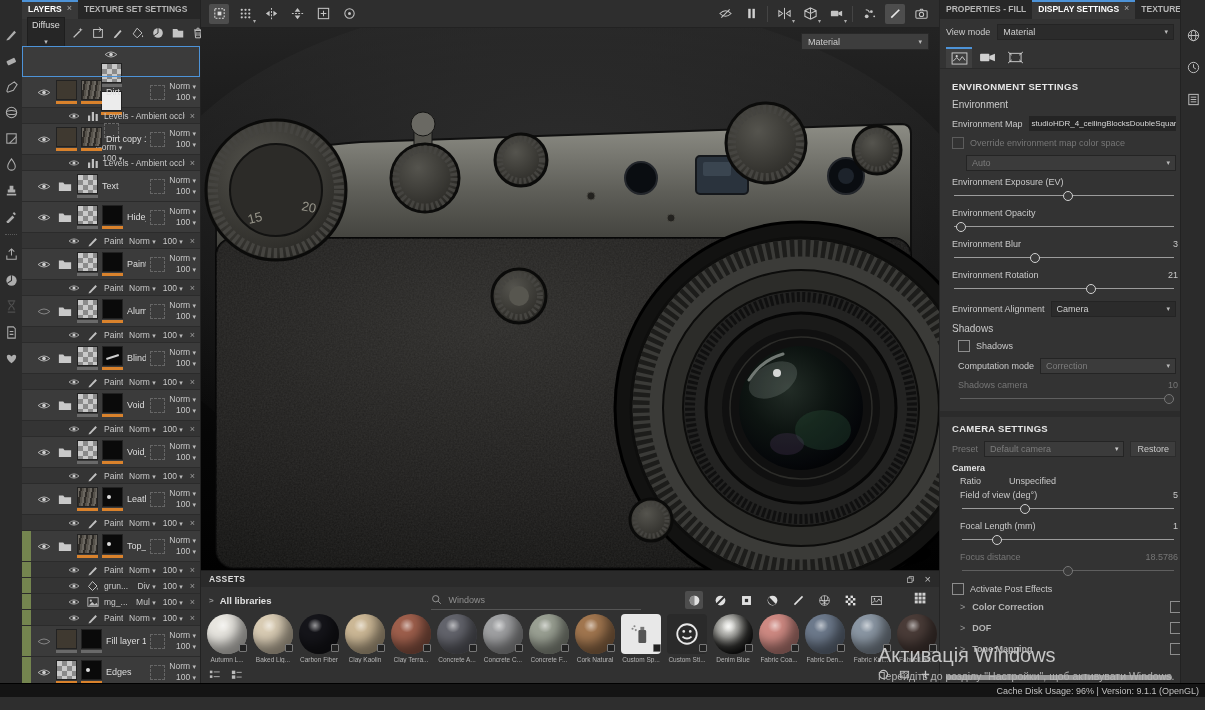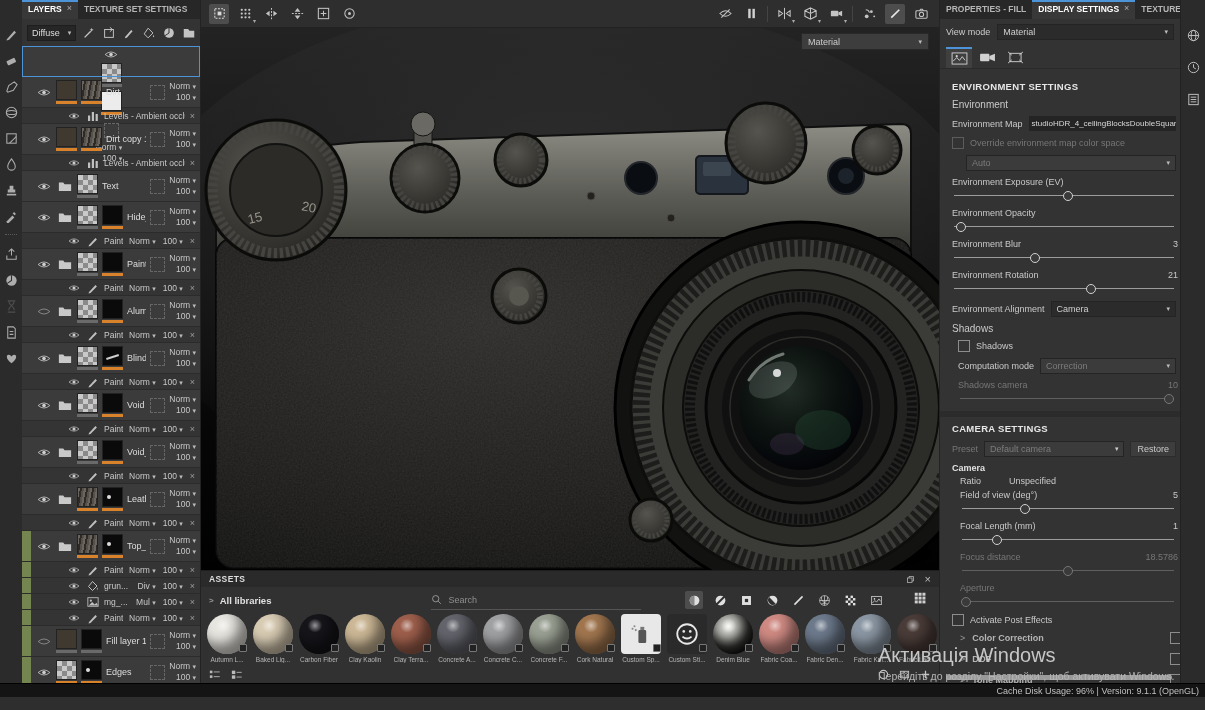--- a/index.html
+++ b/index.html
@@ -14,21 +14,21 @@
   .tool{width:16px;height:16px;display:flex;align-items:center;justify-content:center;opacity:.85;}
   .tool svg{width:15px;height:15px;}
   .tool-sep{width:12px;border-top:1px dotted #5a5a5a;height:1px;}
   
   .layers-panel{width:178px;background:#333;border-right:1px solid #222;display:flex;flex-direction:column;flex:none;}
   .panel-tabs{display:flex;height:19px;background:#272727;flex:none;}
   .ptab{font-size:8.5px;font-weight:bold;color:#b5b5b5;padding:4px 6px 0 6px;display:flex;gap:5px;align-items:flex-start;white-space:nowrap;box-sizing:border-box;}
   .ptab.active{background:#383838;border-top:2px solid #4d93d8;color:#fff;padding-top:2px;}
   .ptab .x{font-weight:normal;color:#aaa;font-size:9px;line-height:9px;}
   .layers-toolbar{height:27px;display:flex;align-items:center;gap:6px;padding:0 5px;background:#333;flex:none;}
-  .diffuse-select{background:#262626;border:1px solid #1e1e1e;color:#ddd;font-size:9px;padding:2px 4px;display:flex;align-items:center;gap:8px;}
+  .diffuse-select{background:#262626;border:1px solid #1e1e1e;color:#ddd;font-size:9px;padding:2px 4px;display:flex;align-items:center;gap:8px;flex-direction:column;}
   .chev{font-size:7px;color:#bbb;}
   .lt-icon{width:14px;height:14px;}
   .lt-icon svg{width:14px;height:14px;}
   .layers-list{flex:1;overflow:hidden;background:#333;}
   .layer-row{height:31px;display:flex;align-items:center;background:#3b3b3b;border-bottom:1px solid #2b2b2b;gap:4px;box-sizing:border-box;}
   .layer-row.selected{outline:1px solid #4d93d8;outline-offset:-1px;flex-direction:column;}
   .gutter{width:9px;align-self:stretch;flex:none;}
   .gutter.green{background:#74854f;}
   .eye-cell{width:17px;flex:none;display:flex;justify-content:center;}
   .eye-cell svg{width:14px;height:9px;}
@@ -1117,21 +1117,21 @@
         <div class="assets-filterrow">
           <span class="lib-label">
             <span class="gt">&gt;</span>
             <span>All libraries</span>
           </span>
           <span class="search-box">
             <svg viewBox="0 0 14 14">
                 <circle cx="6" cy="6" r="4" fill="none" stroke="#aaa"></circle>
                 <path d="M9 9 l3.5 3.5" stroke="#aaa"></path>
               </svg>
-            <span class="search-ph">Search</span>
+            <span class="search-ph">Windows</span>
           </span>
           <span class="filter-icons" id="asset-filters">
               <span class="f-icon active">
                 <svg viewBox="0 0 16 16" fill="none" stroke="#c4c4c4" stroke-width="1.1">
                   <circle cx="8" cy="8" r="6" fill="#e0e0e0" stroke="none"></circle>
                   <path d="M8 2 a6 6 0 0 0 0 12z" fill="#8a8a8a" stroke="none"></path>
                 </svg>
               </span>
               <span class="f-icon">
                 <svg viewBox="0 0 16 16" fill="none" stroke="#c4c4c4" stroke-width="1.1">
@@ -1525,29 +1525,20 @@
         <div class="sld-block dim" style="padding-left:8px;">
           <div class="sld-top">
               <span class="lab dim">Focus distance</span>
               <span class="sld-val" style="color:#767676;">18.5786</span>
             </div>
           <div class="slider dim">
               <div class="track"></div>
               <div class="handle" style="left: 50%;"></div>
             </div>
         </div>
-        <div class="sld-block dim" style="padding-left:8px;">
-          <div class="sld-top">
-              <span class="lab dim">Aperture</span>
-            </div>
-          <div class="slider dim">
-              <div class="track"></div>
-              <div class="handle" style="left: 3%;"></div>
-            </div>
-        </div>
 
         <div class="row" style="margin-top:4px;">
           <span class="cb"></span>
           <span class="lab">Activate Post Effects</span>
         </div>
         <div id="post-groups" style="padding-left:8px;">
             <div class="post-row">
               <span class="post-lab">
                 <span class="gt">&gt;</span>
                 <span>Color Correction</span>

